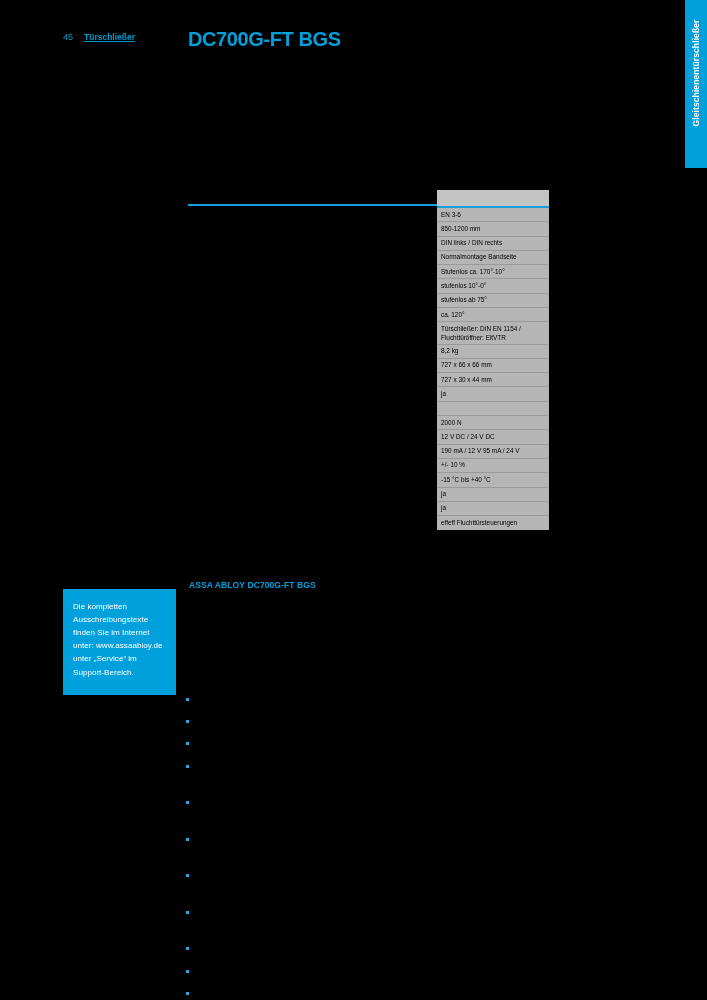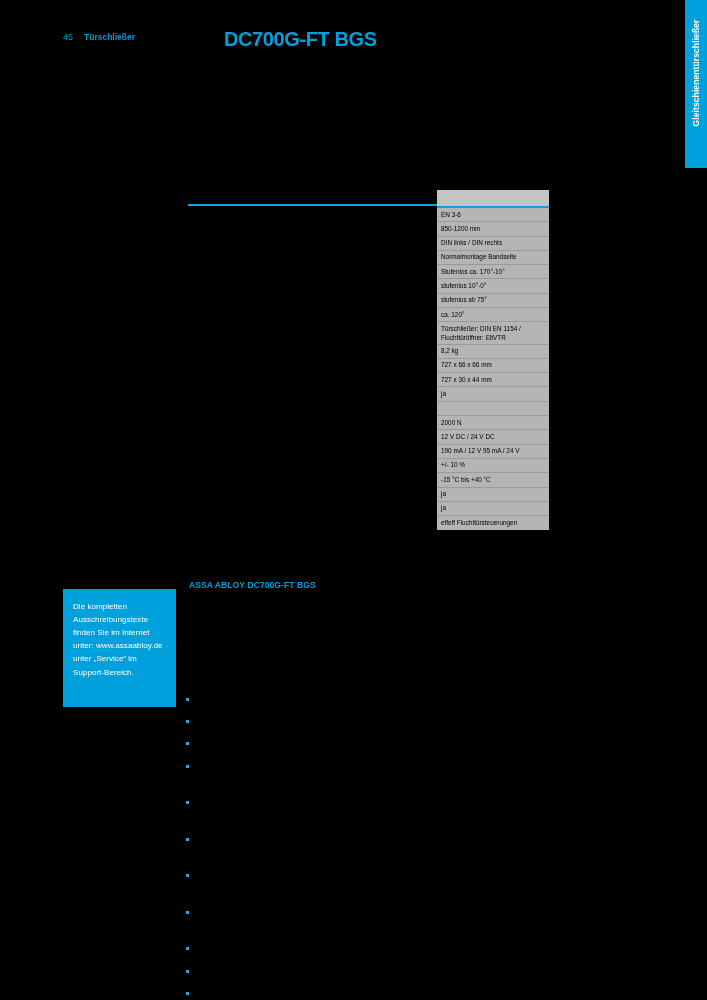--- a/index.html
+++ b/index.html
@@ -27,31 +27,31 @@
     letter-spacing: 0.1px;
   }
   .page-section {
     position: absolute;
     left: 84px;
     top: 32px;
     font-size: 8.5px;
     font-weight: bold;
     color: #0099cc;
     white-space: nowrap;
+    text-decoration: underline;
   }
   .product-title {
     position: absolute;
     left: 188px;
     top: 28px;
     font-size: 20px;
     font-weight: bold;
     color: #00a0dd;
     letter-spacing: -0.4px;
     white-space: nowrap;
-    margin-left: 36px;
   }
 
   
   .side-tab {
     position: absolute;
     right: 0px;
     top: 0px;
     width: 22px;
     height: 168px;
     background: #00a0dd;
@@ -119,21 +119,21 @@
   .spec-row:last-child {
     border-bottom: none;
   }
 
   
   .note-box {
     position: absolute;
     left: 63px;
     top: 589px;
     width: 113px;
-    height: 118px;
+    height: 106px;
     background: #00a0dd;
     box-sizing: border-box;
     padding: 11px 10px 0 10px;
   }
   .note-text {
     font-size: 8.1px;
     line-height: 1.62;
     color: #ffffff;
   }
 

